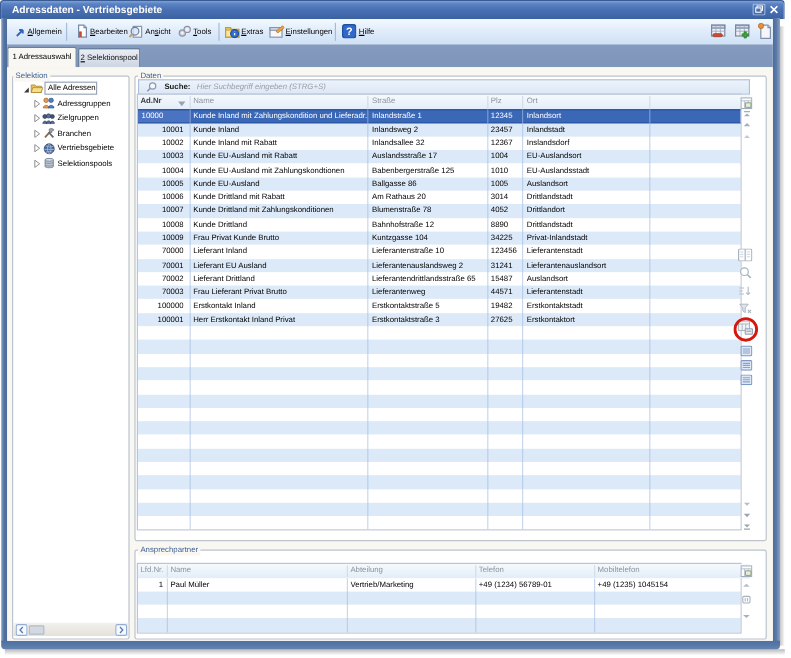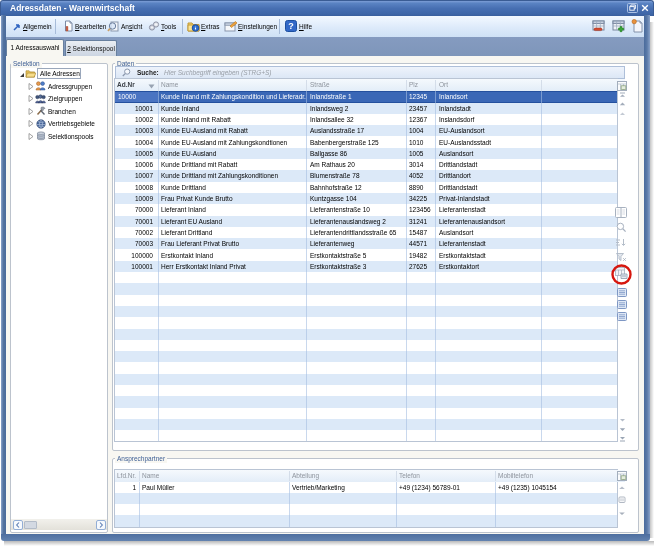--- a/index.html
+++ b/index.html
@@ -4,21 +4,21 @@
 html,body{width:659px;height:548px;background:#fff;font-family:"Liberation Sans",sans-serif;overflow:hidden}
 #stage{position:absolute;left:0;top:0;width:659px;height:548px;overflow:hidden;font-size:6.5px}
 .a{position:absolute;white-space:nowrap}
 .u{text-decoration:underline}
 svg{display:block}
 .t{height:11.3px;line-height:11.4px;font-size:6.5px;color:#000;overflow:hidden}
 </style></head><body>
 <div id="stage">
 
 <div class="a" style="left:0;top:0;width:654px;height:16px;border-radius:3px 3px 0 0;background:linear-gradient(#7d9ed6,#5a83c3 15%,#476fb2 50%,#3f67a8 85%,#3a5f9e);border:1px solid #3a5c94;border-bottom:none"></div>
-<div class="a" style="left:10px;top:3px;font-size:8.5px;font-weight:bold;color:#fff">Adressdaten - Warenwirtschaft</div>
+<div class="a" style="left:10px;top:3px;font-size:8.5px;font-weight:bold;color:#fff">Adressdaten - Vertriebsgebiete</div>
 <svg class="a" style="left:627px;top:3px" width="11" height="10" viewBox="0 0 11 10">
 <rect x="0.5" y="0.5" width="10" height="9" rx="1" fill="none" stroke="#a9c0e4"></rect>
 <rect x="2.8" y="3.6" width="4.4" height="3.6" fill="none" stroke="#fff" stroke-width=".9"></rect>
 <path d="M3.8 3.6 V2 H8.4 V5.6 H7.2" fill="none" stroke="#fff" stroke-width=".9"></path>
 </svg>
 <svg class="a" style="left:641px;top:4px" width="8" height="8" viewBox="0 0 8 8">
 <path d="M1.2 1.2 L6.8 6.8 M6.8 1.2 L1.2 6.8" stroke="#fff" stroke-width="1.4"></path>
 </svg>
 <div class="a" style="left:1px;top:15px;width:5px;height:520px;background:linear-gradient(90deg,#8aa3ca,#54739f 45%,#4a6b9c)"></div>
 <div class="a" style="left:644px;top:15px;width:6px;height:520px;background:linear-gradient(90deg,#4a6b9c,#5b7aa8 50%,#8ba3c8)"></div>

